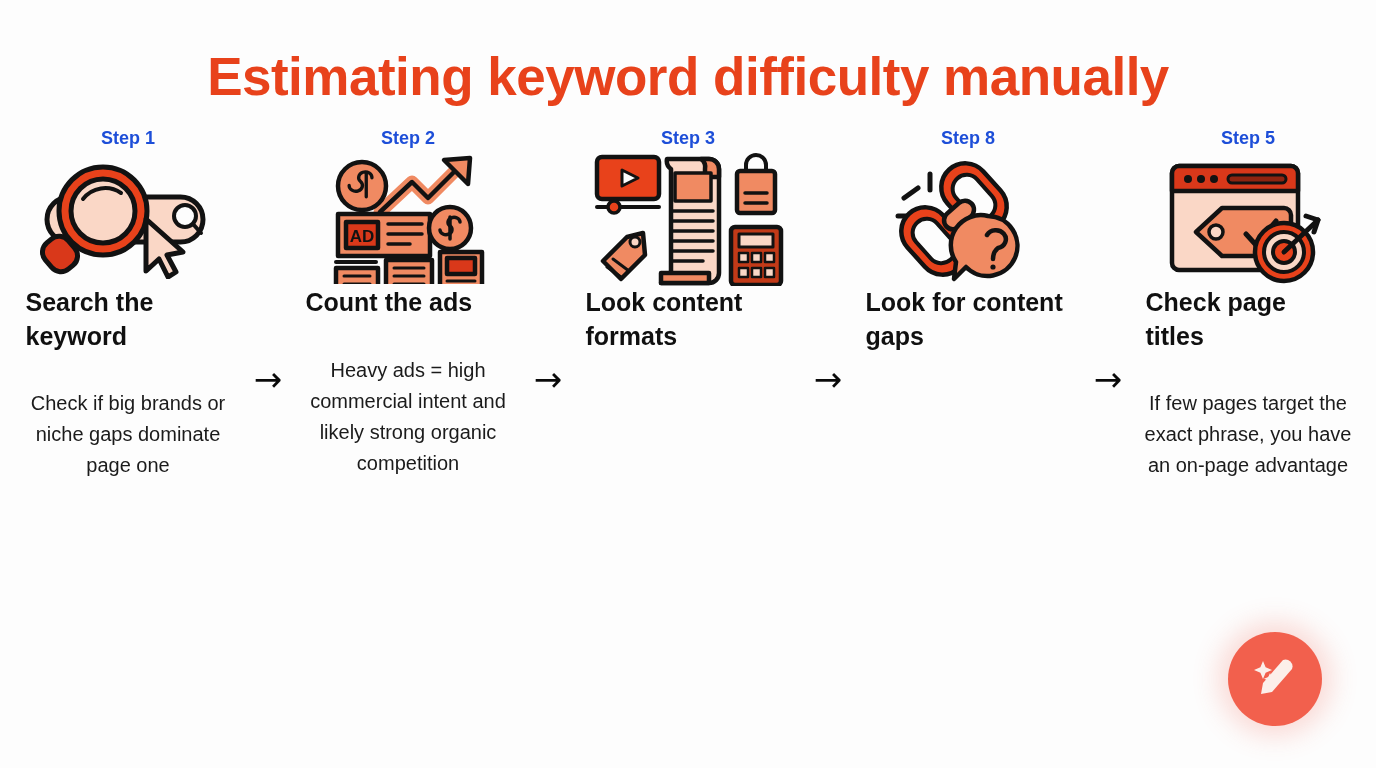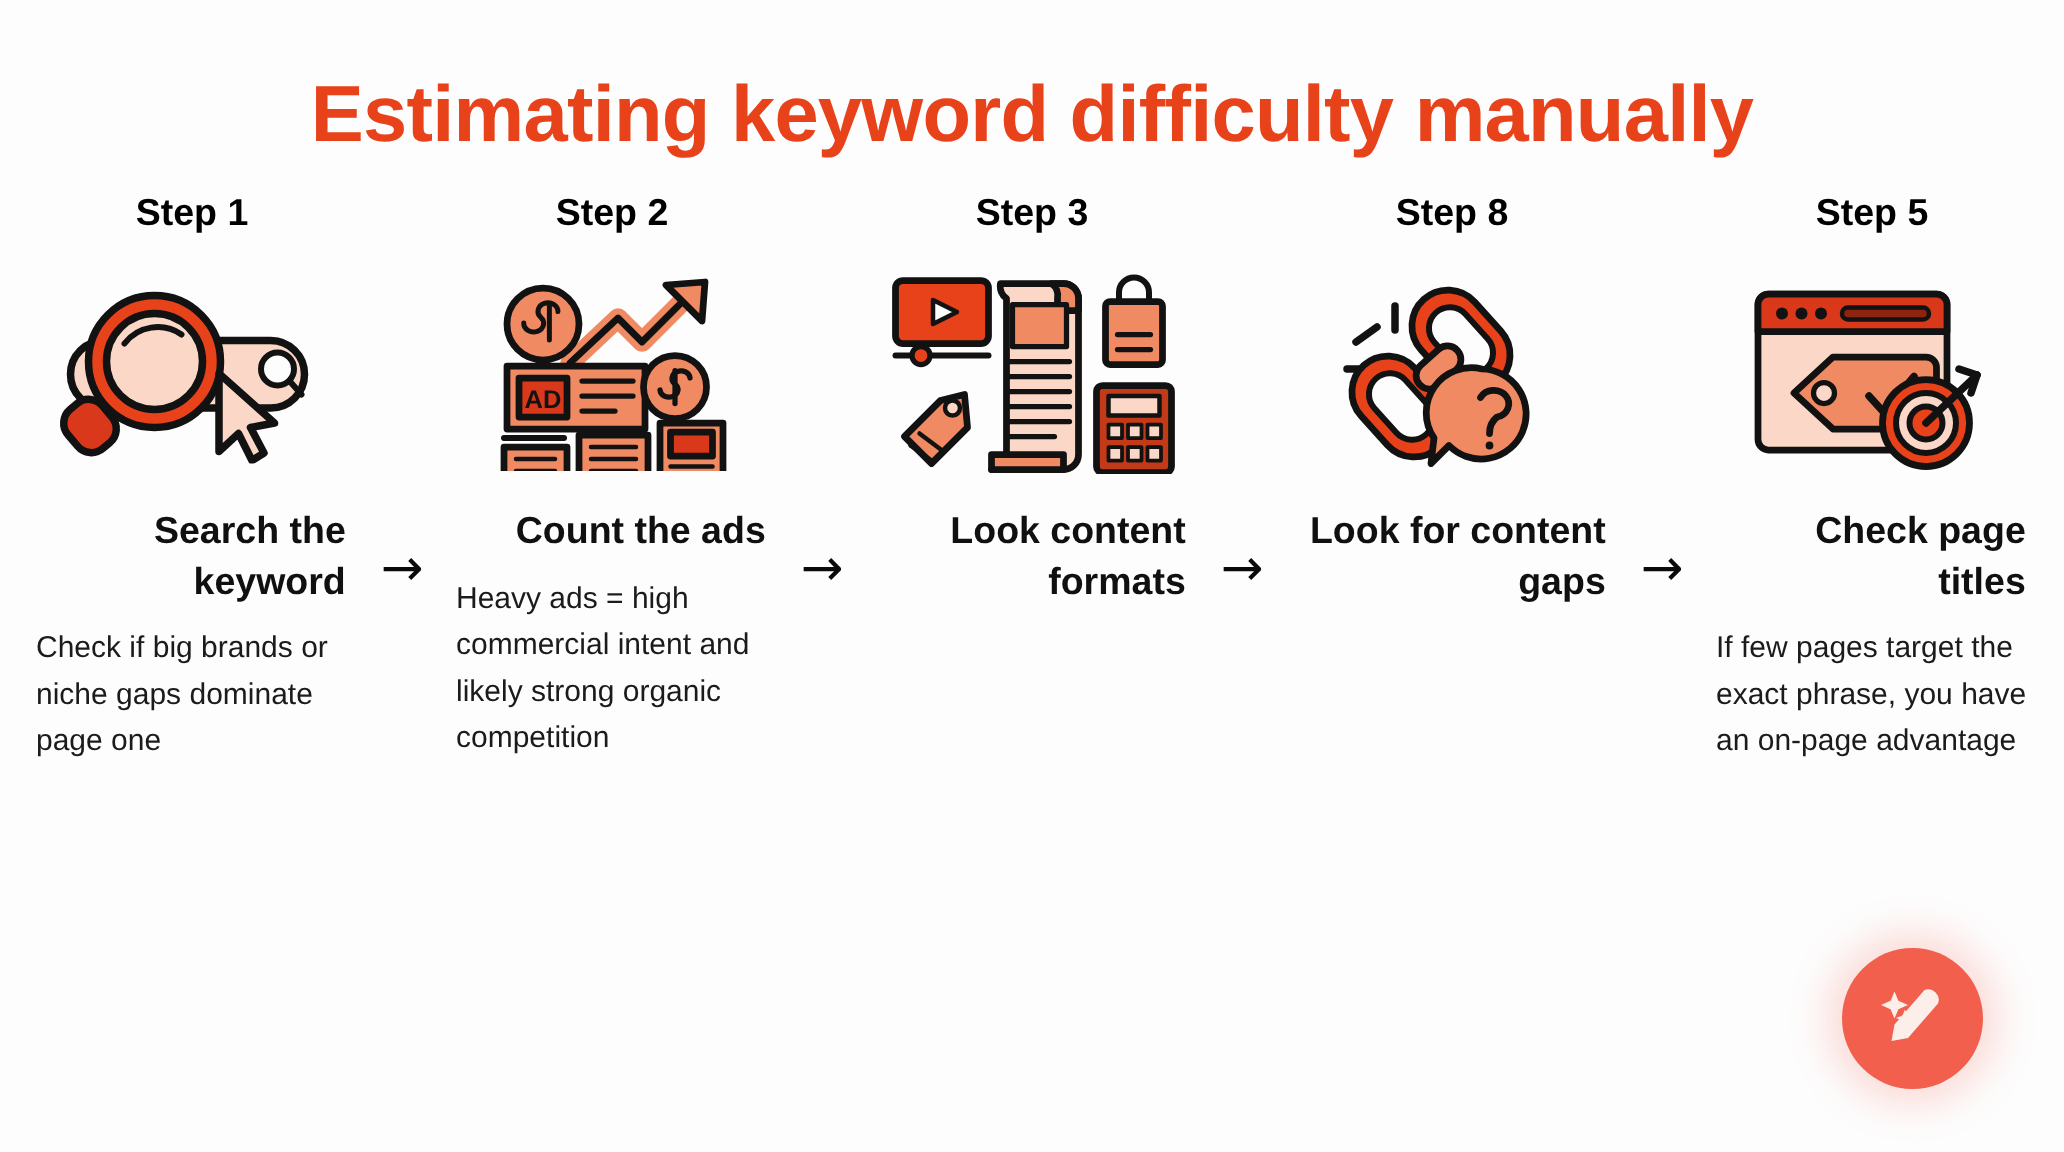--- a/index.html
+++ b/index.html
@@ -31,51 +31,50 @@
 
   .col {
     width:222px;
     display:flex;
     flex-direction:column;
     align-items:center;
     flex:0 0 222px;
   }
 
   .step-label {
-    color:#000000;
-    font-size:25px;
+    color:#1d4ed8;
+    font-size:18px;
     font-weight:bold;
-    margin-bottom:24px;
+    margin-bottom:2px;
   }
 
   .icon-wrap {
     height:135px;
     width:205px;
     display:flex;
     align-items:center;
     justify-content:center;
   }
   .icon-wrap svg { display:block; }
 
   .heading {
     font-size:25px;
     font-weight:bold;
     color:#101010;
-    text-align:right;
+    text-align:left;
     line-height:1.33;
-    margin-top:22px;
     width:205px;
   }
 
   .desc {
     font-size:20px;
     color:#1b1b1b;
-    text-align:left;
+    text-align:center;
     line-height:1.55;
-    margin-top:12px;
+    margin-top:35px;
     width:208px;
   }
 
   .arrow-col {
     flex:0 0 58px;
     display:flex;
     align-items:flex-start;
     justify-content:center;
     font-size:34px;
     color:#0a0a0a;

